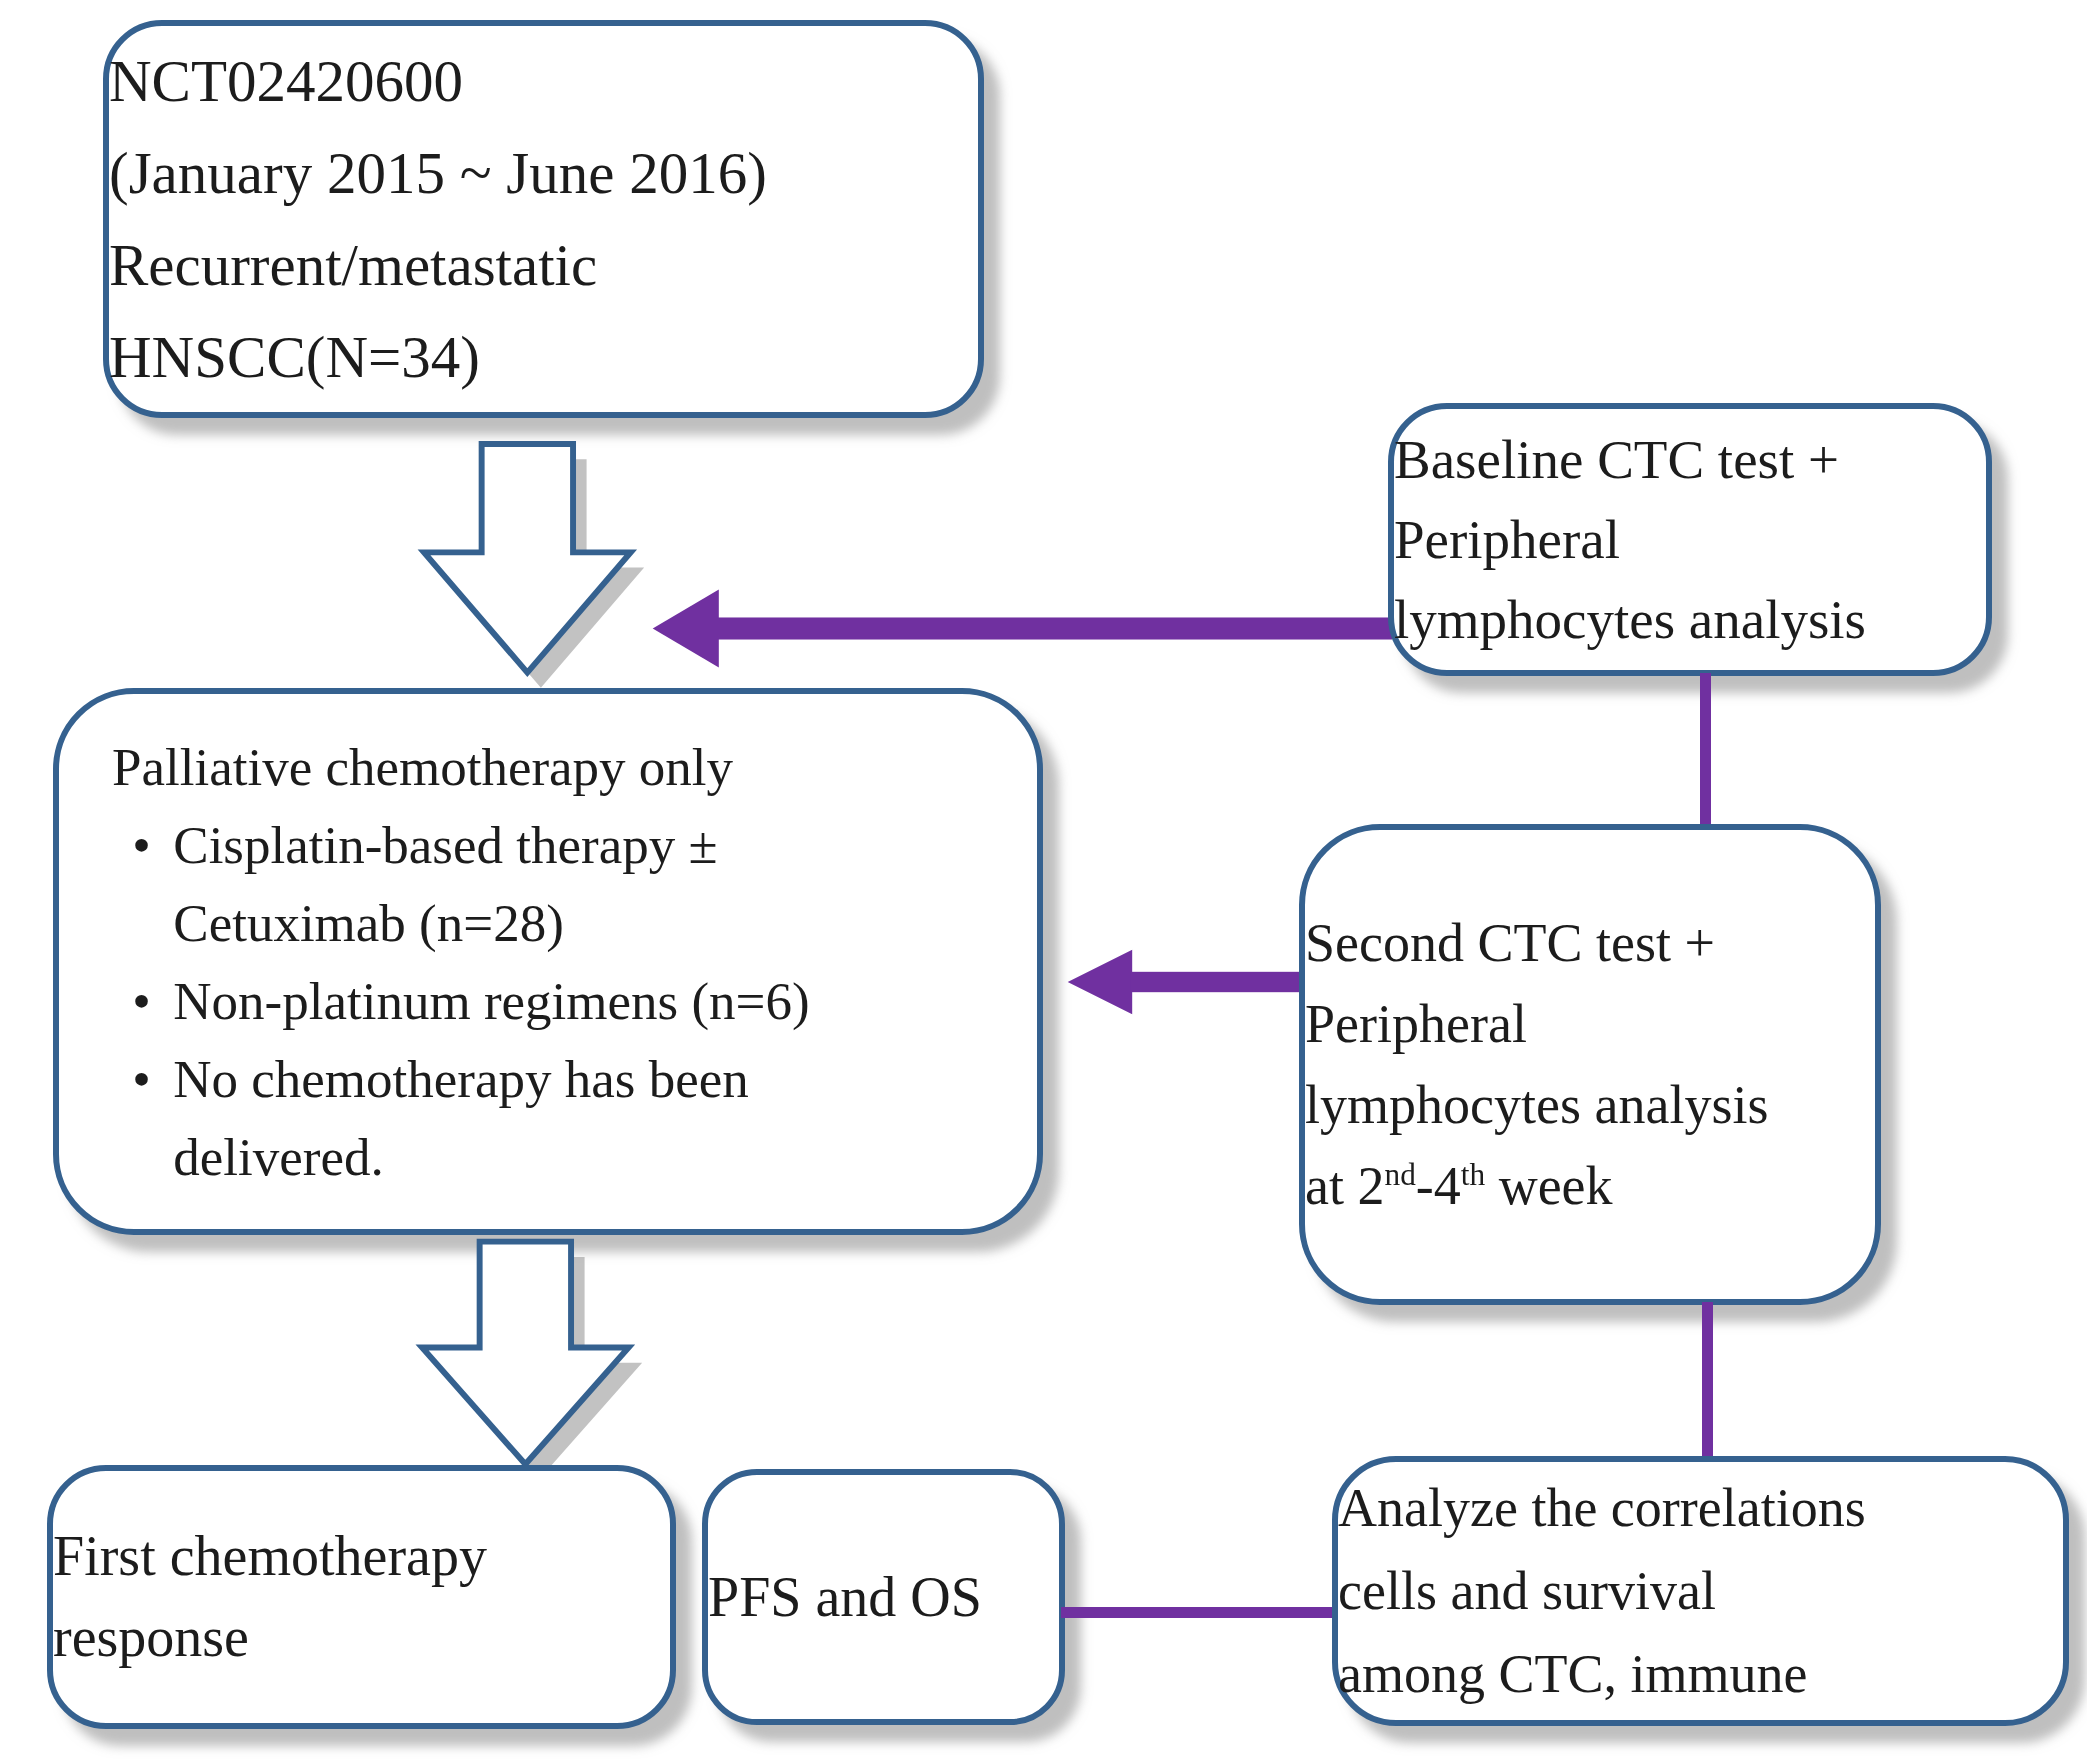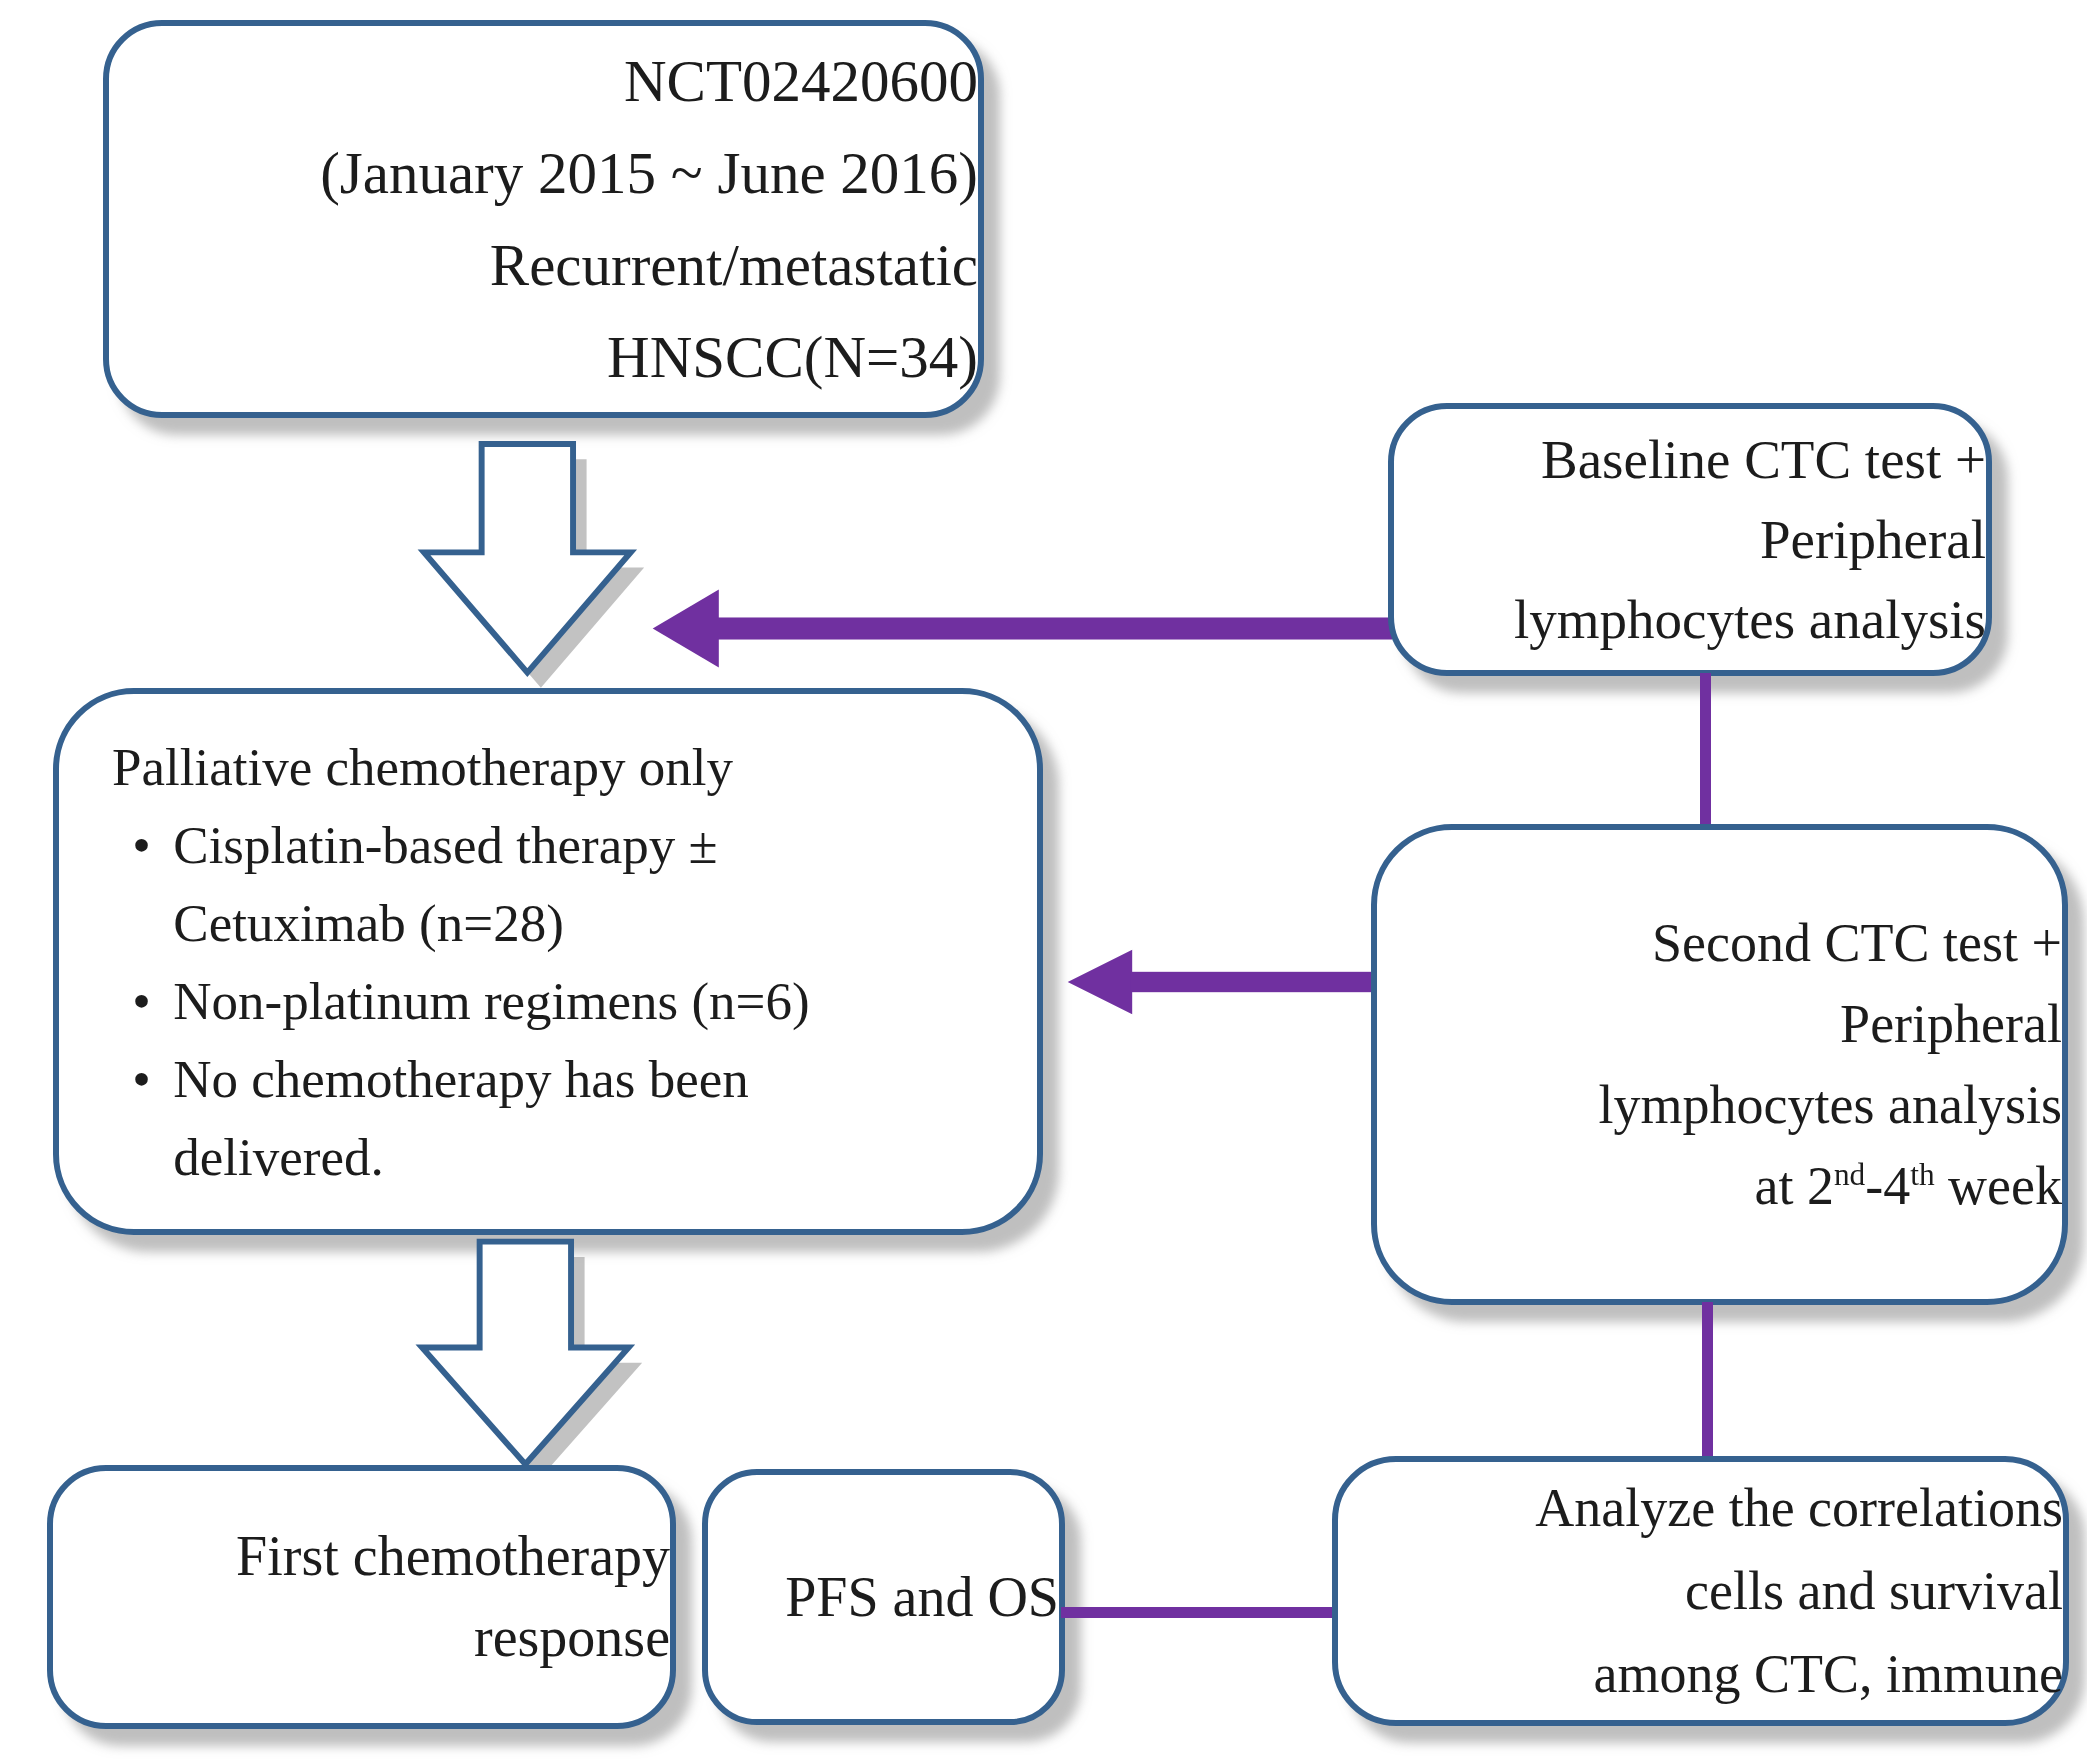--- a/index.html
+++ b/index.html
@@ -19,35 +19,35 @@
   }
   .fbox{
     position:absolute;
     box-sizing:border-box;
     background:var(--background);
     border:6px solid var(--box-border);
     box-shadow:15.3px 17px 10.2px rgba(138,138,138,0.55);
     display:flex;
     flex-direction:column;
     justify-content:center;
-    align-items:flex-end;
+    align-items:flex-start;
     text-align:center;
   }
   .line{display:block;white-space:nowrap;}
   
   .box-enrollment{left:103px;top:20.3px;width:881px;height:398px;border-radius:59px;font-size:59px;line-height:92px;}
   
   .box-palliative{left:53px;top:688px;width:990px;height:547px;border-radius:81px;font-size:53px;line-height:78px;align-items:stretch;text-align:left;padding-left:53px;}
   .bullet-row{display:flex;}
   .bullet-marker{width:41px;padding-left:20.3px;flex:none;}
   .bullet-text{display:block;}
   
   .box-baseline{left:1388px;top:403px;width:604px;height:273px;border-radius:59px;font-size:55px;line-height:80px;}
   
-  .box-second{left:1371px;top:824px;width:697px;height:481px;border-radius:81px;font-size:54px;line-height:81px;}
+  .box-second{left:1299px;top:824px;width:582px;height:481px;border-radius:81px;font-size:54px;line-height:81px;}
   .box-second sup{font-size:58%;line-height:0;}
   
   .box-first-response{left:47px;top:1465px;width:629px;height:264px;border-radius:59px;font-size:56px;line-height:81px;}
   .box-pfs{left:702px;top:1469px;width:363px;height:256px;border-radius:55px;font-size:56px;}
   .box-analyze{left:1332px;top:1456px;width:737px;height:270px;border-radius:64px;font-size:54px;line-height:83px;}
   
   .pline{position:absolute;background:var(--arrow-purple);}
   .vline1{left:1700px;top:673px;width:11px;height:154px;}
   .vline2{left:1702px;top:1302px;width:11px;height:158px;}
   .hline{left:1061px;top:1607px;width:275px;height:11px;}

